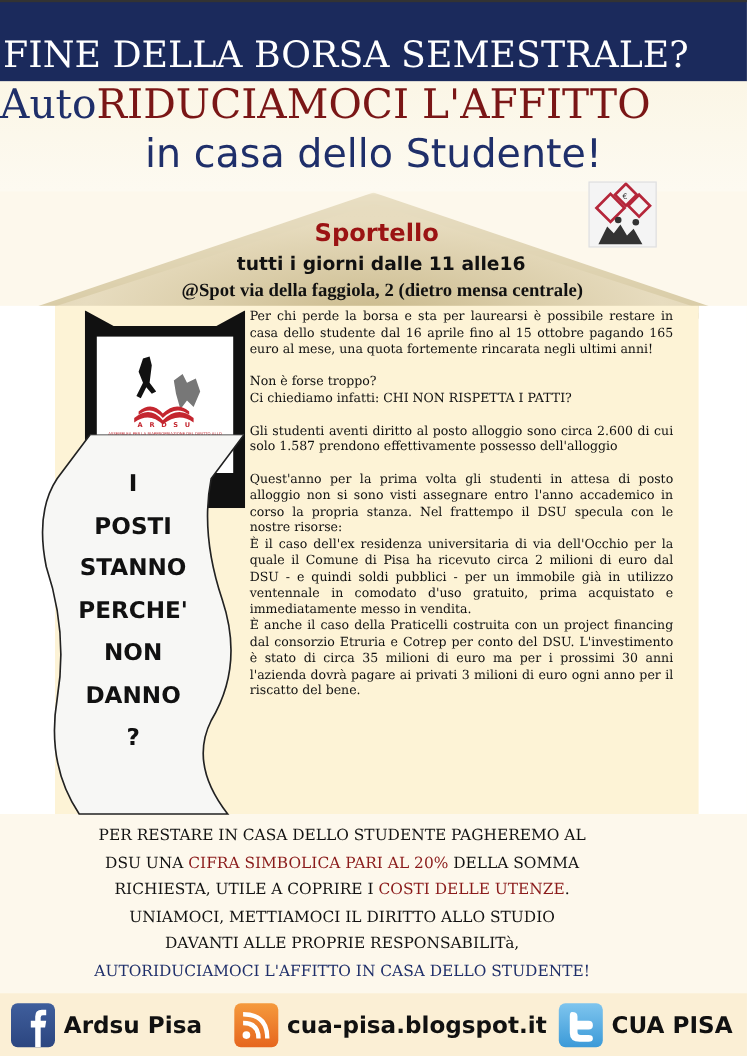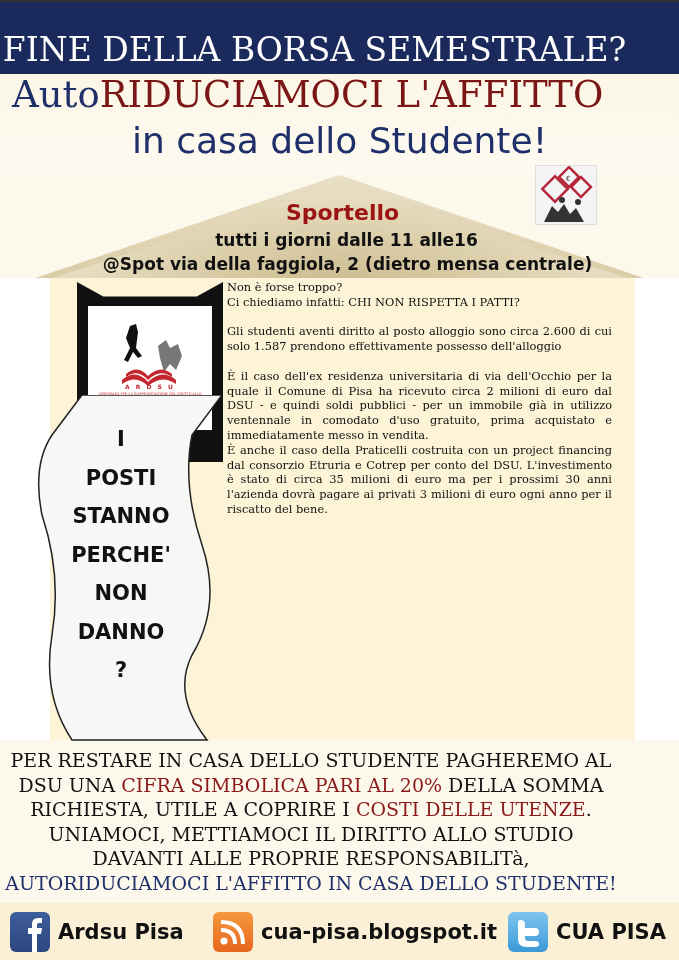--- a/index.html
+++ b/index.html
@@ -18,21 +18,21 @@
     .title1 {
       position: absolute; left: 0; top: 30px; width: 629px; text-align: center;
       font-family: "DejaVu Serif", serif; font-size: 33px; color: #ffffff;
       letter-spacing: 0px; white-space: nowrap; line-height: 40px;
     }
     .cream-top {
       position: absolute; left: 0; top: 74px; width: 679px; height: 100px;
       background: linear-gradient(#fbf6e6, #fdfaf1);
     }
     .title2 {
-      position: absolute; left: 12px; top: 72px; width: 564px; text-align: center;
+      position: absolute; left: 0; top: 72px; width: 564px; text-align: center;
       font-family: "DejaVu Serif", serif; font-size: 37px; line-height: 46px;
       white-space: nowrap; color: #1f2f6a;
     }
     .title2 .red { color: #7a1616; }
     .title3 {
       position: absolute; left: 0; top: 118px; width: 679px; text-align: center;
       font-family: "DejaVu Sans", sans-serif; font-size: 36px; line-height: 46px;
       color: #1f2f6a; white-space: nowrap;
     }
     
@@ -63,21 +63,21 @@
       position: absolute; left: 0; top: 200px; width: 679px; text-align: center;
       font-family: "DejaVu Sans", sans-serif; font-weight: bold; font-size: 22px;
       color: #9b1313; padding-left: 6px;
     }
     .sportello-line {
       position: absolute; left: 0; width: 679px; text-align: center;
       font-family: "DejaVu Sans", sans-serif; font-weight: bold; font-size: 17px;
       color: #111; white-space: nowrap;
     }
     .sl1 { top: 230px; padding-left: 14px; }
-    .sl2 { top: 254px; padding-left: 16px; }
+    .sl2 { top: 254px; padding-left: 16px; font-family: Liberation Serif, serif; }
     .logo-box {
       position: absolute; left: 535px; top: 165px; width: 62px; height: 60px;
       background: #f4f4f4; border: 1px solid #ddd;
     }
     
     .frame {
       position: absolute; left: 77px; top: 282px; width: 146px; height: 180px;
       background: #111;
       clip-path: polygon(0 0, 18% 8%, 82% 8%, 100% 0, 100% 100%, 0 100%);
     }
@@ -110,21 +110,21 @@
     .body-text {
       position: absolute; left: 227px; top: 280px; width: 385px;
       font-family: "DejaVu Serif", serif; font-size: 11.4px; line-height: 14.8px;
       color: #111; text-align: justify;
     }
     .body-text p { margin-bottom: 14.8px; }
     .body-text p.tight { margin-bottom: 0; }
     
     .cta {
       position: absolute; left: 0; top: 748px; width: 622px; text-align: center;
-      font-family: "DejaVu Serif", serif; font-size: 19px; line-height: 24.5px;
+      font-family: "DejaVu Serif", serif; font-size: 14px; line-height: 24.5px;
       color: #111; white-space: nowrap;
     }
     .cta .red { color: #8a1a1a; }
     .cta .blue { color: #1f2f6a; }
     .footer {
       position: absolute; left: 0; top: 903px; width: 679px; height: 57px;
       background: #fbefd5;
     }
     .f-item { position: absolute; top: 912px; height: 40px; display: flex; align-items: center; }
     .f-icon { width: 40px; height: 40px; border-radius: 6px; margin-right: 8px; position: relative; }
@@ -187,23 +187,25 @@
   <div>I</div>
   <div>POSTI</div>
   <div>STANNO</div>
   <div>PERCHE'</div>
   <div>NON</div>
   <div>DANNO</div>
   <div>?</div>
 </div>
 
 <div class="body-text">
+  <p>Per chi perde la borsa e sta per laurearsi è possibile restare in casa dello studente dal 16 aprile fino al 15 ottobre pagando 165 euro al mese, una quota fortemente rincarata negli ultimi anni!</p>
   <p class="tight">Non è forse troppo?</p>
   <p>Ci chiediamo infatti: CHI NON RISPETTA I PATTI?</p>
   <p>Gli studenti aventi diritto al posto alloggio sono circa 2.600 di cui solo 1.587 prendono effettivamente possesso dell'alloggio</p>
+  <p class="tight">Quest'anno per la prima volta gli studenti in attesa di posto alloggio non si sono visti assegnare entro l'anno accademico in corso la propria stanza. Nel frattempo il DSU specula con le nostre risorse:</p>
   <p class="tight">È il caso dell'ex residenza universitaria di via dell'Occhio per la quale il Comune di Pisa ha ricevuto circa 2 milioni di euro dal DSU - e quindi soldi pubblici - per un immobile già in utilizzo ventennale in comodato d'uso gratuito, prima acquistato e immediatamente messo in vendita.</p>
   <p class="tight">È anche il caso della Praticelli costruita con un project financing dal consorzio Etruria e Cotrep per conto del DSU. L'investimento è stato di circa 35 milioni di euro ma per i prossimi 30 anni l'azienda dovrà pagare ai privati 3 milioni di euro ogni anno per il riscatto del bene.</p>
 </div>
 
 <div class="cta">
   <div>PER RESTARE IN CASA DELLO STUDENTE PAGHEREMO AL</div>
   <div><span>DSU UNA </span><span class="red">CIFRA SIMBOLICA PARI AL 20%</span><span> DELLA SOMMA</span></div>
   <div><span>RICHIESTA, UTILE A COPRIRE I </span><span class="red">COSTI DELLE UTENZE</span><span>.</span></div>
   <div>UNIAMOCI, METTIAMOCI IL DIRITTO ALLO STUDIO</div>
   <div>DAVANTI ALLE PROPRIE RESPONSABILITà,</div>

